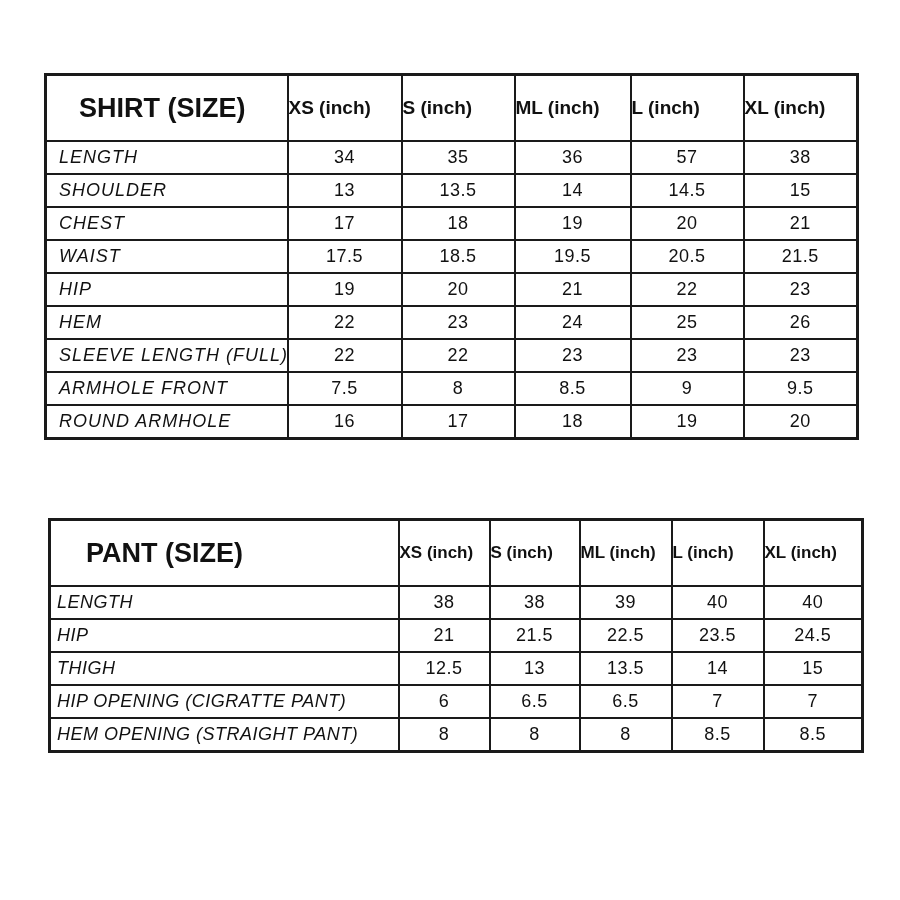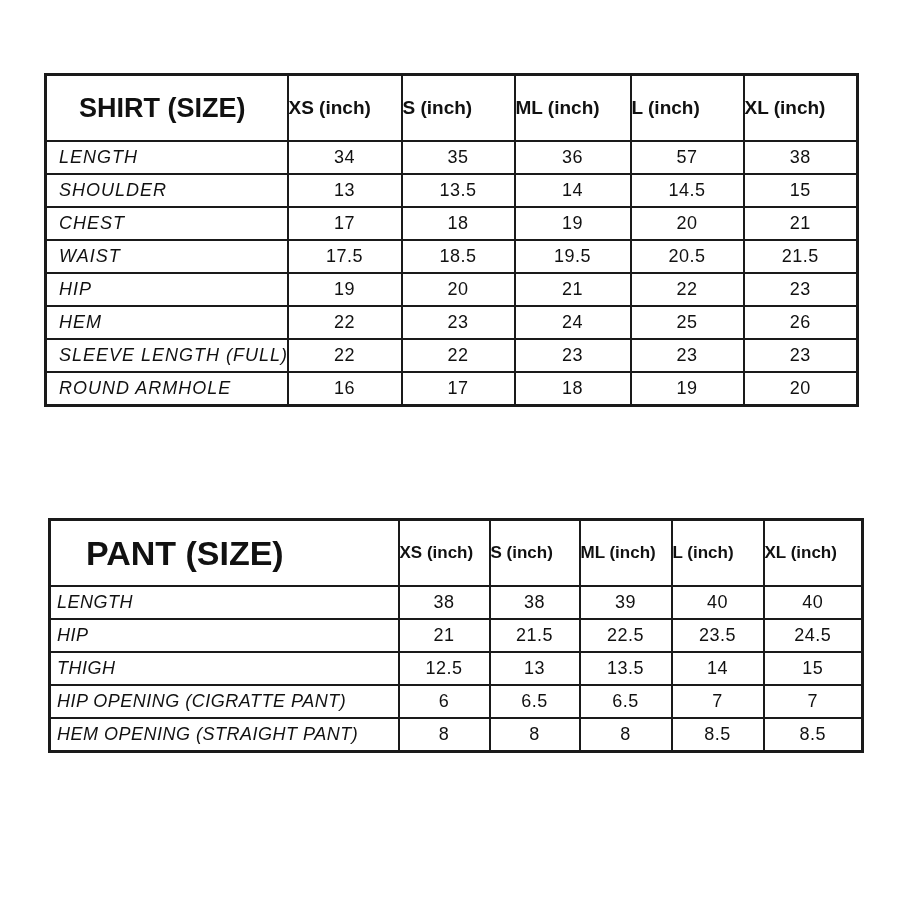--- a/index.html
+++ b/index.html
@@ -8,21 +8,21 @@
   table.size td { border:2px solid #1a1a1a; padding:0; height:31px; font-size:18px; letter-spacing:1px; white-space:nowrap; overflow:hidden; }
   table.size td.label { text-align:left; padding-left:12px;font-style:italic; }
   table.size td.val { text-align:center; letter-spacing:0.5px; }
   table.size tr.head td { font-weight:bold; text-align:left; letter-spacing:0; }
   table.size tr.head td.title { font-size:27px; text-align:left; }
   #shirt-table { left:44px; top:73px; width:812px; border:3px solid #1a1a1a; }
   #shirt-table tr.head td { height:64px; font-size:19px; }
   #shirt-table tr.head td.title { padding-left:32px; font-size:27px; }
   #pant-table { left:48px; top:518px; width:813px; border:3px solid #1a1a1a; }
   #pant-table tr.head td { height:64px; font-size:17px; }
-  #pant-table tr.head td.title { padding-left:35px; font-size:34px; }
+  #pant-table tr.head td.title { padding-left:35px; font-size:27px; }
   #pant-table td.label { padding-left:6px; letter-spacing:0.5px; font-size:18px; }
 </style>
 </head>
 <body>
 
 <table class="size" id="shirt-table">
   <colgroup>
     <col style="width:242px">
       <col style="width:114px">
       <col style="width:113px">
@@ -89,20 +89,28 @@
       </tr>
       <tr>
         <td class="label">SLEEVE LENGTH (FULL)</td>
         <td class="val">22</td>
         <td class="val">22</td>
         <td class="val">23</td>
         <td class="val">23</td>
         <td class="val">23</td>
       </tr>
       <tr>
+        <td class="label">ARMHOLE FRONT</td>
+        <td class="val">7.5</td>
+        <td class="val">8</td>
+        <td class="val">8.5</td>
+        <td class="val">9</td>
+        <td class="val">9.5</td>
+      </tr>
+      <tr>
         <td class="label">ROUND ARMHOLE</td>
         <td class="val">16</td>
         <td class="val">17</td>
         <td class="val">18</td>
         <td class="val">19</td>
         <td class="val">20</td>
       </tr>
     </tbody>
 </table>
 

